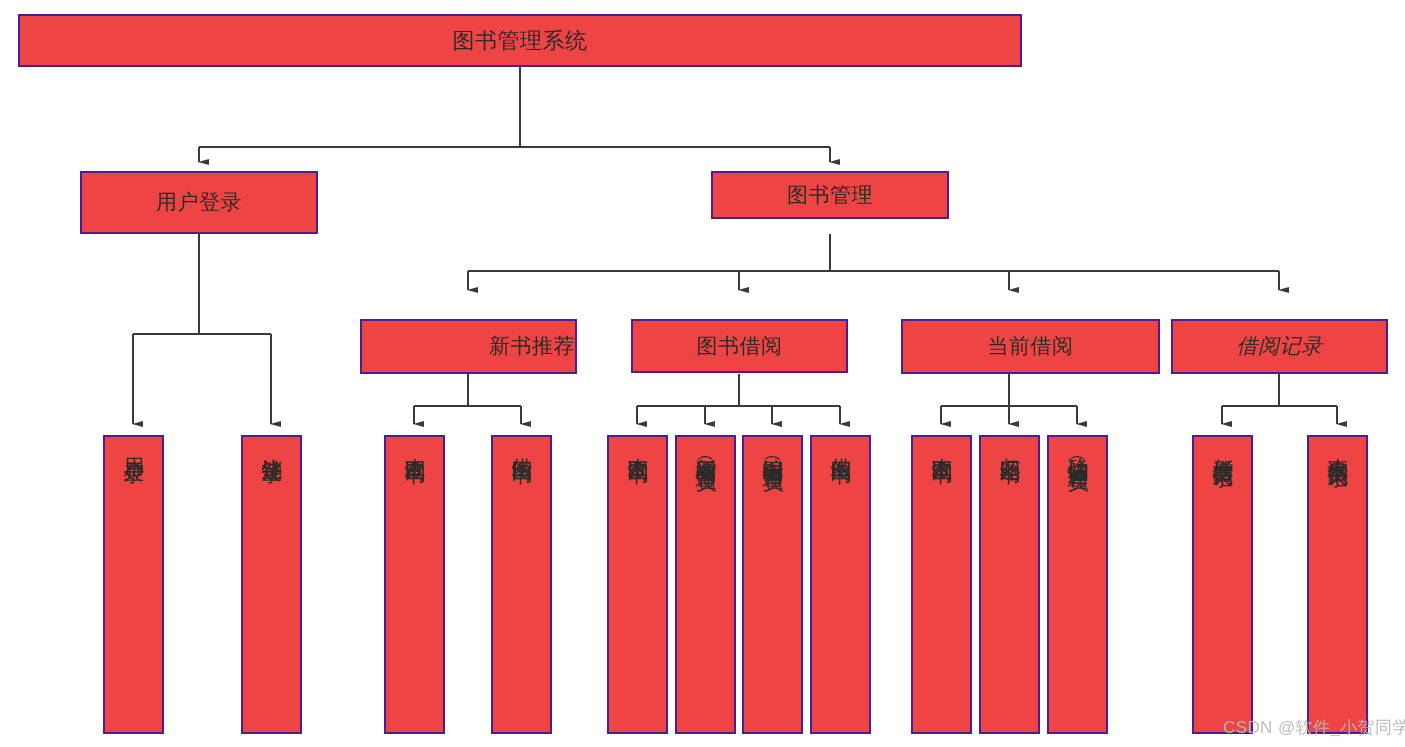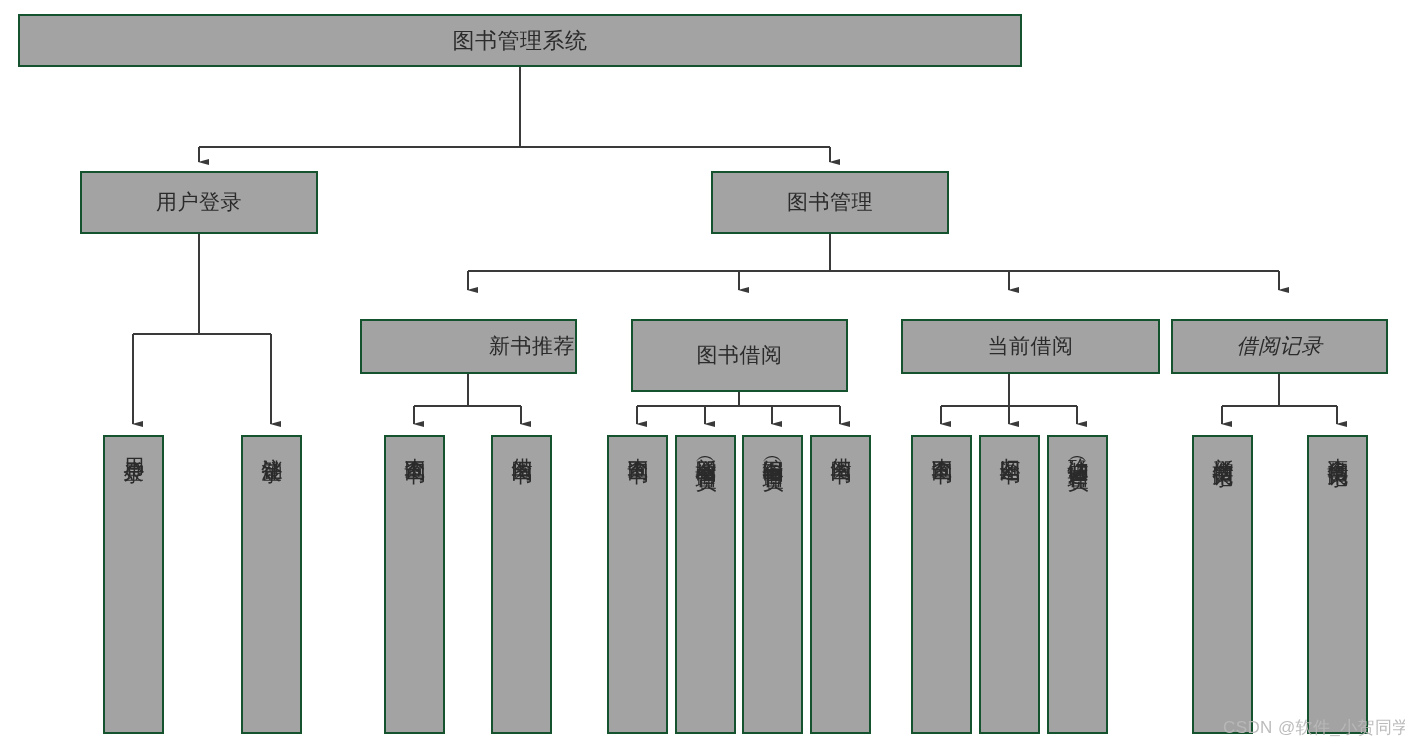--- a/index.html
+++ b/index.html
@@ -22,22 +22,22 @@
     position: absolute;
     left: 0;
     top: 0;
     width: 1405px;
     height: 747px;
     pointer-events: none;
   }
   .node {
     position: absolute;
     box-sizing: border-box;
-    background: #a3a3a3;
-    border: 2px solid #14532d;
+    background: #ef4444;
+    border: 2px solid #4c1d95;
     display: flex;
     align-items: center;
     justify-content: center;
     color: #2b2b2b;
     line-height: 1.18;
   }
   .node-label {
     display: block;
     text-align: center;
     color: #2b2b2b;
@@ -129,28 +129,28 @@
     </g>
   </svg>
 
   <div class="node horizontal root" style="left:18px; top:14px; width:1004px; height:53px;">
     <span class="node-label">图书管理系统</span>
   </div>
 
   <div class="node horizontal" style="left:80px; top:171px; width:238px; height:63px;">
     <span class="node-label">用户登录</span>
   </div>
-  <div class="node horizontal" style="left:711px; top:171px; width:238px; height:63px;">
+  <div class="node horizontal" style="left:711px; top:171px; width:238px; height:48px;">
     <span class="node-label">图书管理</span>
   </div>
 
   <div class="node horizontal" style="left:360px; top:319px; width:217px; height:55px;justify-content:flex-end;">
     <span class="node-label">新书推荐</span>
   </div>
-  <div class="node horizontal" style="left:631px; top:319px; width:217px; height:73px;">
+  <div class="node horizontal" style="left:631px; top:319px; width:217px; height:54px;">
     <span class="node-label">图书借阅</span>
   </div>
   <div class="node horizontal" style="left:901px; top:319px; width:259px; height:55px;">
     <span class="node-label">当前借阅</span>
   </div>
   <div class="node horizontal" style="left:1171px; top:319px; width:217px; height:55px;font-style:italic;">
     <span class="node-label">借阅记录</span>
   </div>
 
   <div class="node vertical" style="left:103px; top:435px; width:61px; height:299px;">

